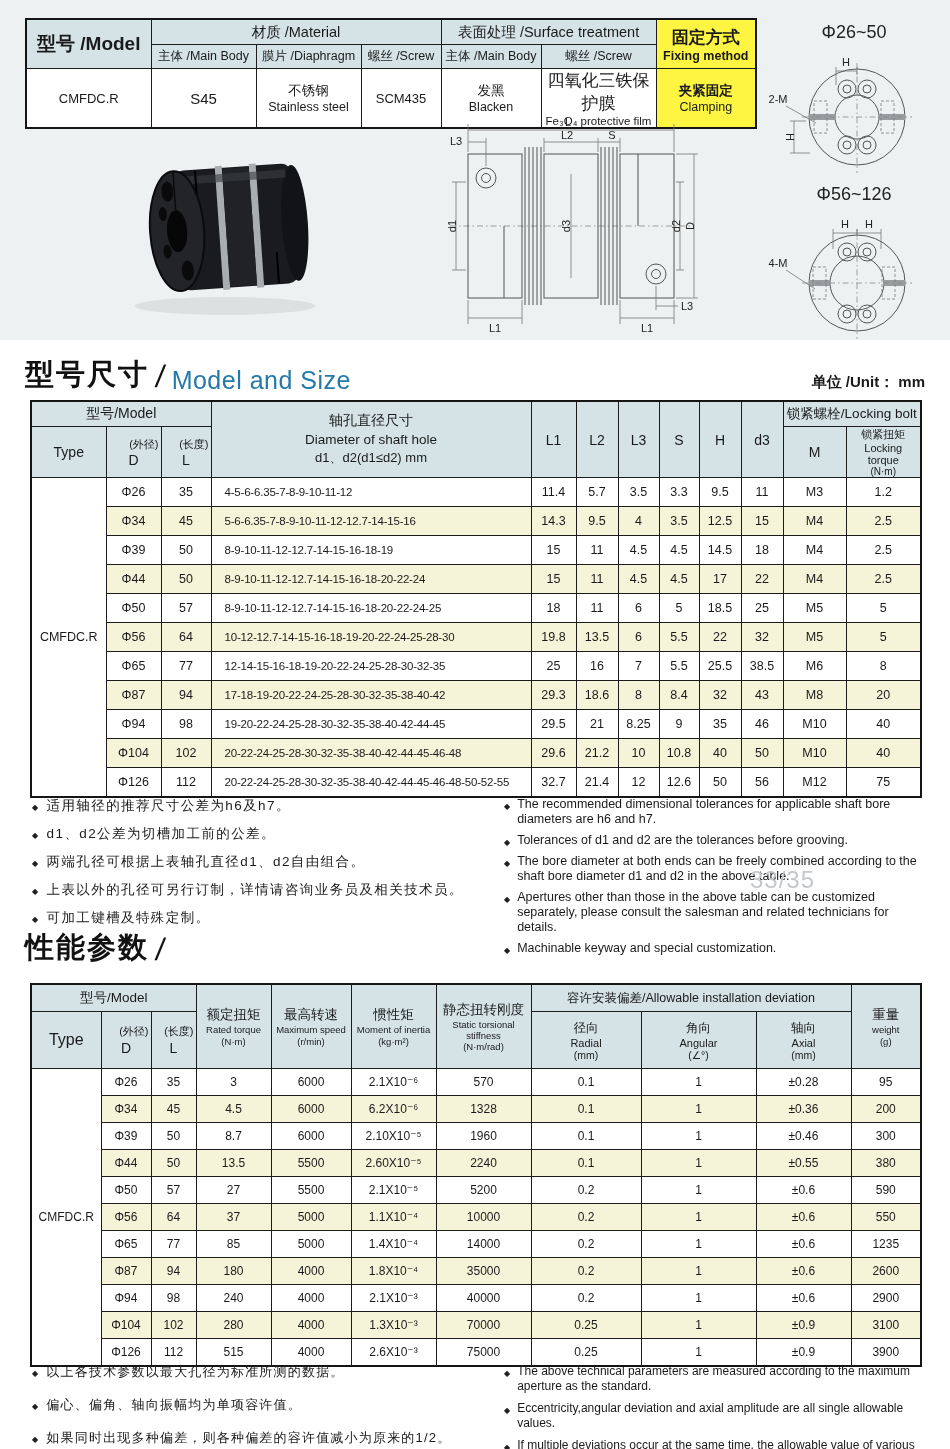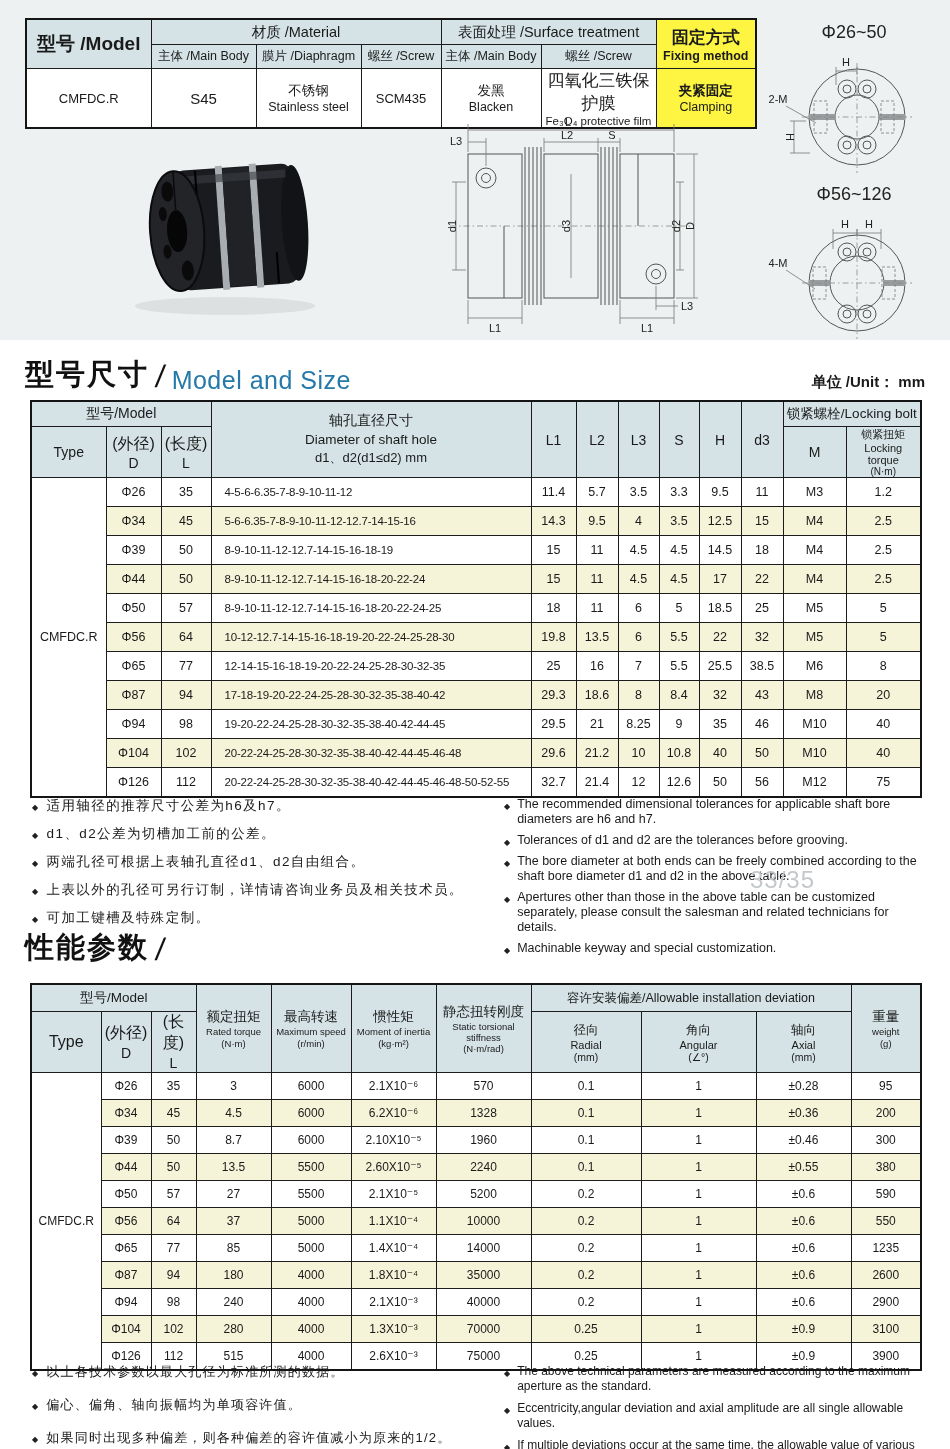--- a/index.html
+++ b/index.html
@@ -12,21 +12,21 @@
   .top-band{position:absolute;left:0;top:0;width:950px;height:340px;background:#eef1f1;}
   
   table.grid{border-collapse:collapse;table-layout:fixed;background:#fff;border:2.5px solid #151515;}
   .grid th,.grid td{border:1.5px solid #1c1c1c;text-align:center;vertical-align:middle;padding:0 2px;overflow:hidden;}
   .hdr{background:#d5e3e7;font-weight:normal;}
   .yellow{background:#fdf542;}
   .alt td{background:#f6f4d8;}
   td.type-cell{background:#fff !important;font-size:13.5px;}
   .cn-line{display:block;font-size:13.5px;text-align:center;}
   .en-line{display:block;font-size:12.5px;}
-  .sub-cn{display:block;font-size:16px;}
+  .sub-cn{display:block;font-size:11px;text-align:right;}
   .big{font-size:14px;}
   
   #materials-table{position:absolute;left:25px;top:18px;width:730px;padding-left:6px;}
   #materials-table th{height:24px;font-size:14.5px;}
   #materials-table td{height:42px;font-size:13px;}
   #materials-table .model-hd{font-size:19px;font-weight:bold;}
   #materials-table .fix-cn{display:block;font-size:17px;font-weight:bold;}
   #materials-table .fix-en{display:block;font-size:12.5px;}
   #materials-table .two-cn{display:block;font-size:13.5px;}
   #materials-table .two-en{display:block;font-size:12.5px;}

